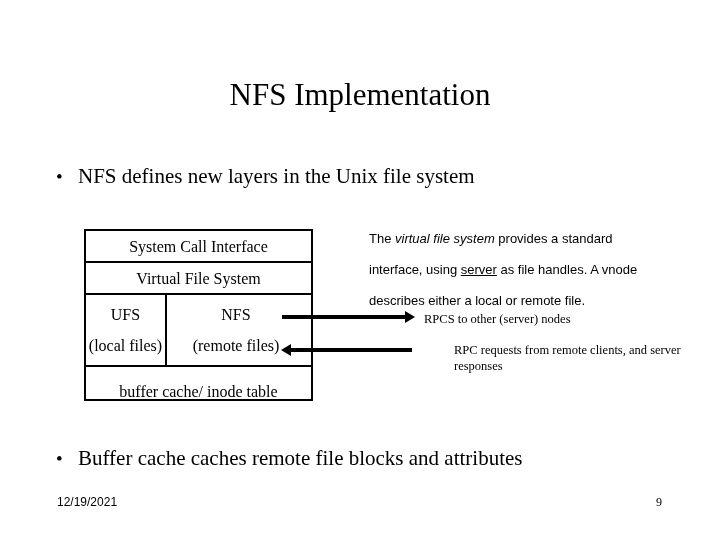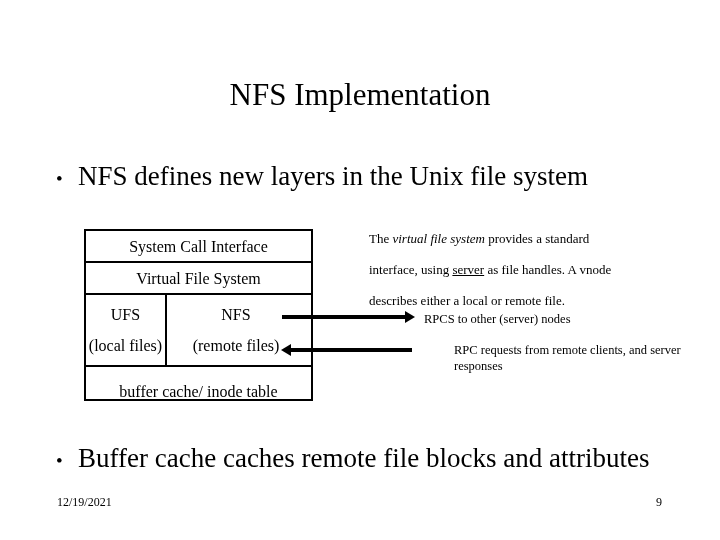--- a/index.html
+++ b/index.html
@@ -36,21 +36,21 @@
     display: flex;
     align-items: baseline;
   }
   .bullet-mark {
     width: 22px;
     font-size: 19px;
     line-height: 1;
     flex: 0 0 auto;
   }
   .bullet-text {
-    font-size: 27px;
+    font-size: 21px;
     line-height: 26px;
     white-space: nowrap;
   }
   #bullet-one { left: 56px; top: 163px; }
   #bullet-two { left: 56px; top: 445px; }
 
   
   .diagram {
     position: absolute;
     left: 84px;
@@ -147,21 +147,21 @@
   }
 
   
   .side-paragraph {
     position: absolute;
     left: 369px;
     top: 223px;
     width: 320px;
     font-size: 13px;
     line-height: 31px;
-    font-family: Liberation Serif, serif;
+    font-family: Liberation Sans, sans-serif;
   }
   .side-paragraph .em { font-style: italic; }
   .side-paragraph .ul { text-decoration: underline; }
 
   
   .legend-label {
     position: absolute;
     font-size: 12.5px;
     line-height: 16px;
     font-family: "Liberation Serif", "DejaVu Serif", serif;
@@ -177,21 +177,21 @@
     width: 250px;
     margin-left: 35px;
   }
 
   
   .footer-date {
     position: absolute;
     left: 57px;
     top: 495px;
     font-size: 12px;
-    font-family: Liberation Serif, serif;
+    font-family: Liberation Sans, sans-serif;
   }
   .footer-number {
     position: absolute;
     right: 58px;
     top: 495px;
     font-size: 12px;
     font-family: "Liberation Serif", "DejaVu Serif", serif;
   }
 </style>
 </head>

